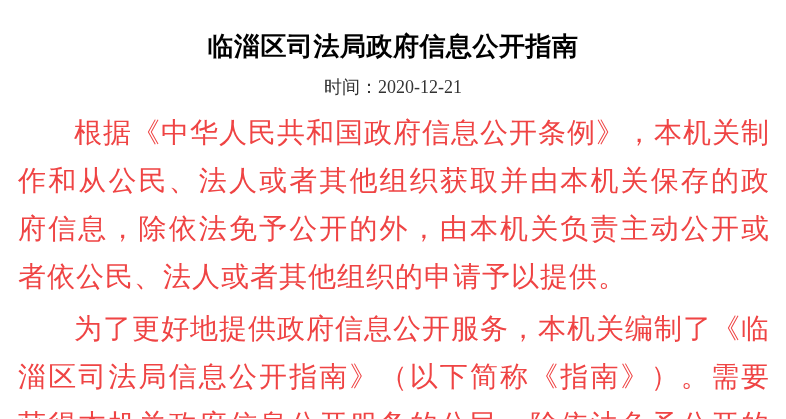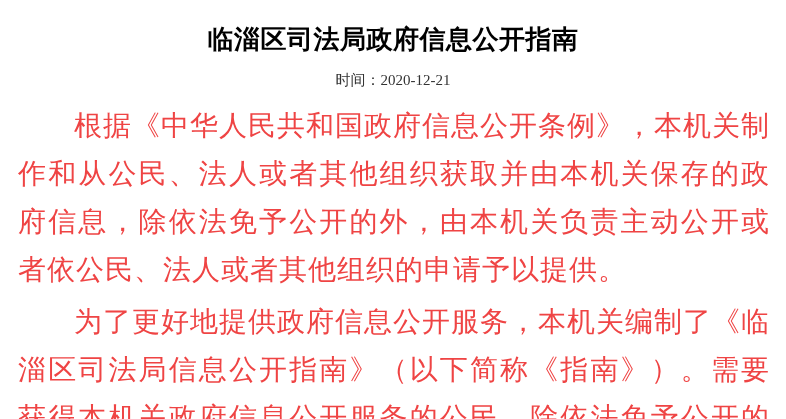--- a/index.html
+++ b/index.html
@@ -14,34 +14,34 @@
     font-family: "Liberation Serif", serif;
   }
   .doc-page {
     width: 786px;
     height: 419px;
     background: #ffffff;
     box-sizing: border-box;
   }
   .doc-title {
     margin: 0;
-    padding-top: 24px;
+    padding-top: 31px;
     text-align: center;
     font-family: "Liberation Sans", sans-serif;
     font-weight: bold;
     font-size: 26px;
     line-height: 30px;
     color: #000000;
     letter-spacing: 0.5px;
   }
   .doc-meta {
     margin-top: 17px;
     text-align: center;
     font-family: "Liberation Serif", serif;
-    font-size: 15px;
+    font-size: 18px;
     line-height: 18px;
     color: #333333;
   }
   .doc-meta .meta-label,
   .doc-meta .meta-value {
     display: inline;
   }
   .doc-body {
     margin: 13px 16px 0 18px;
     font-family: "Liberation Serif", serif;

